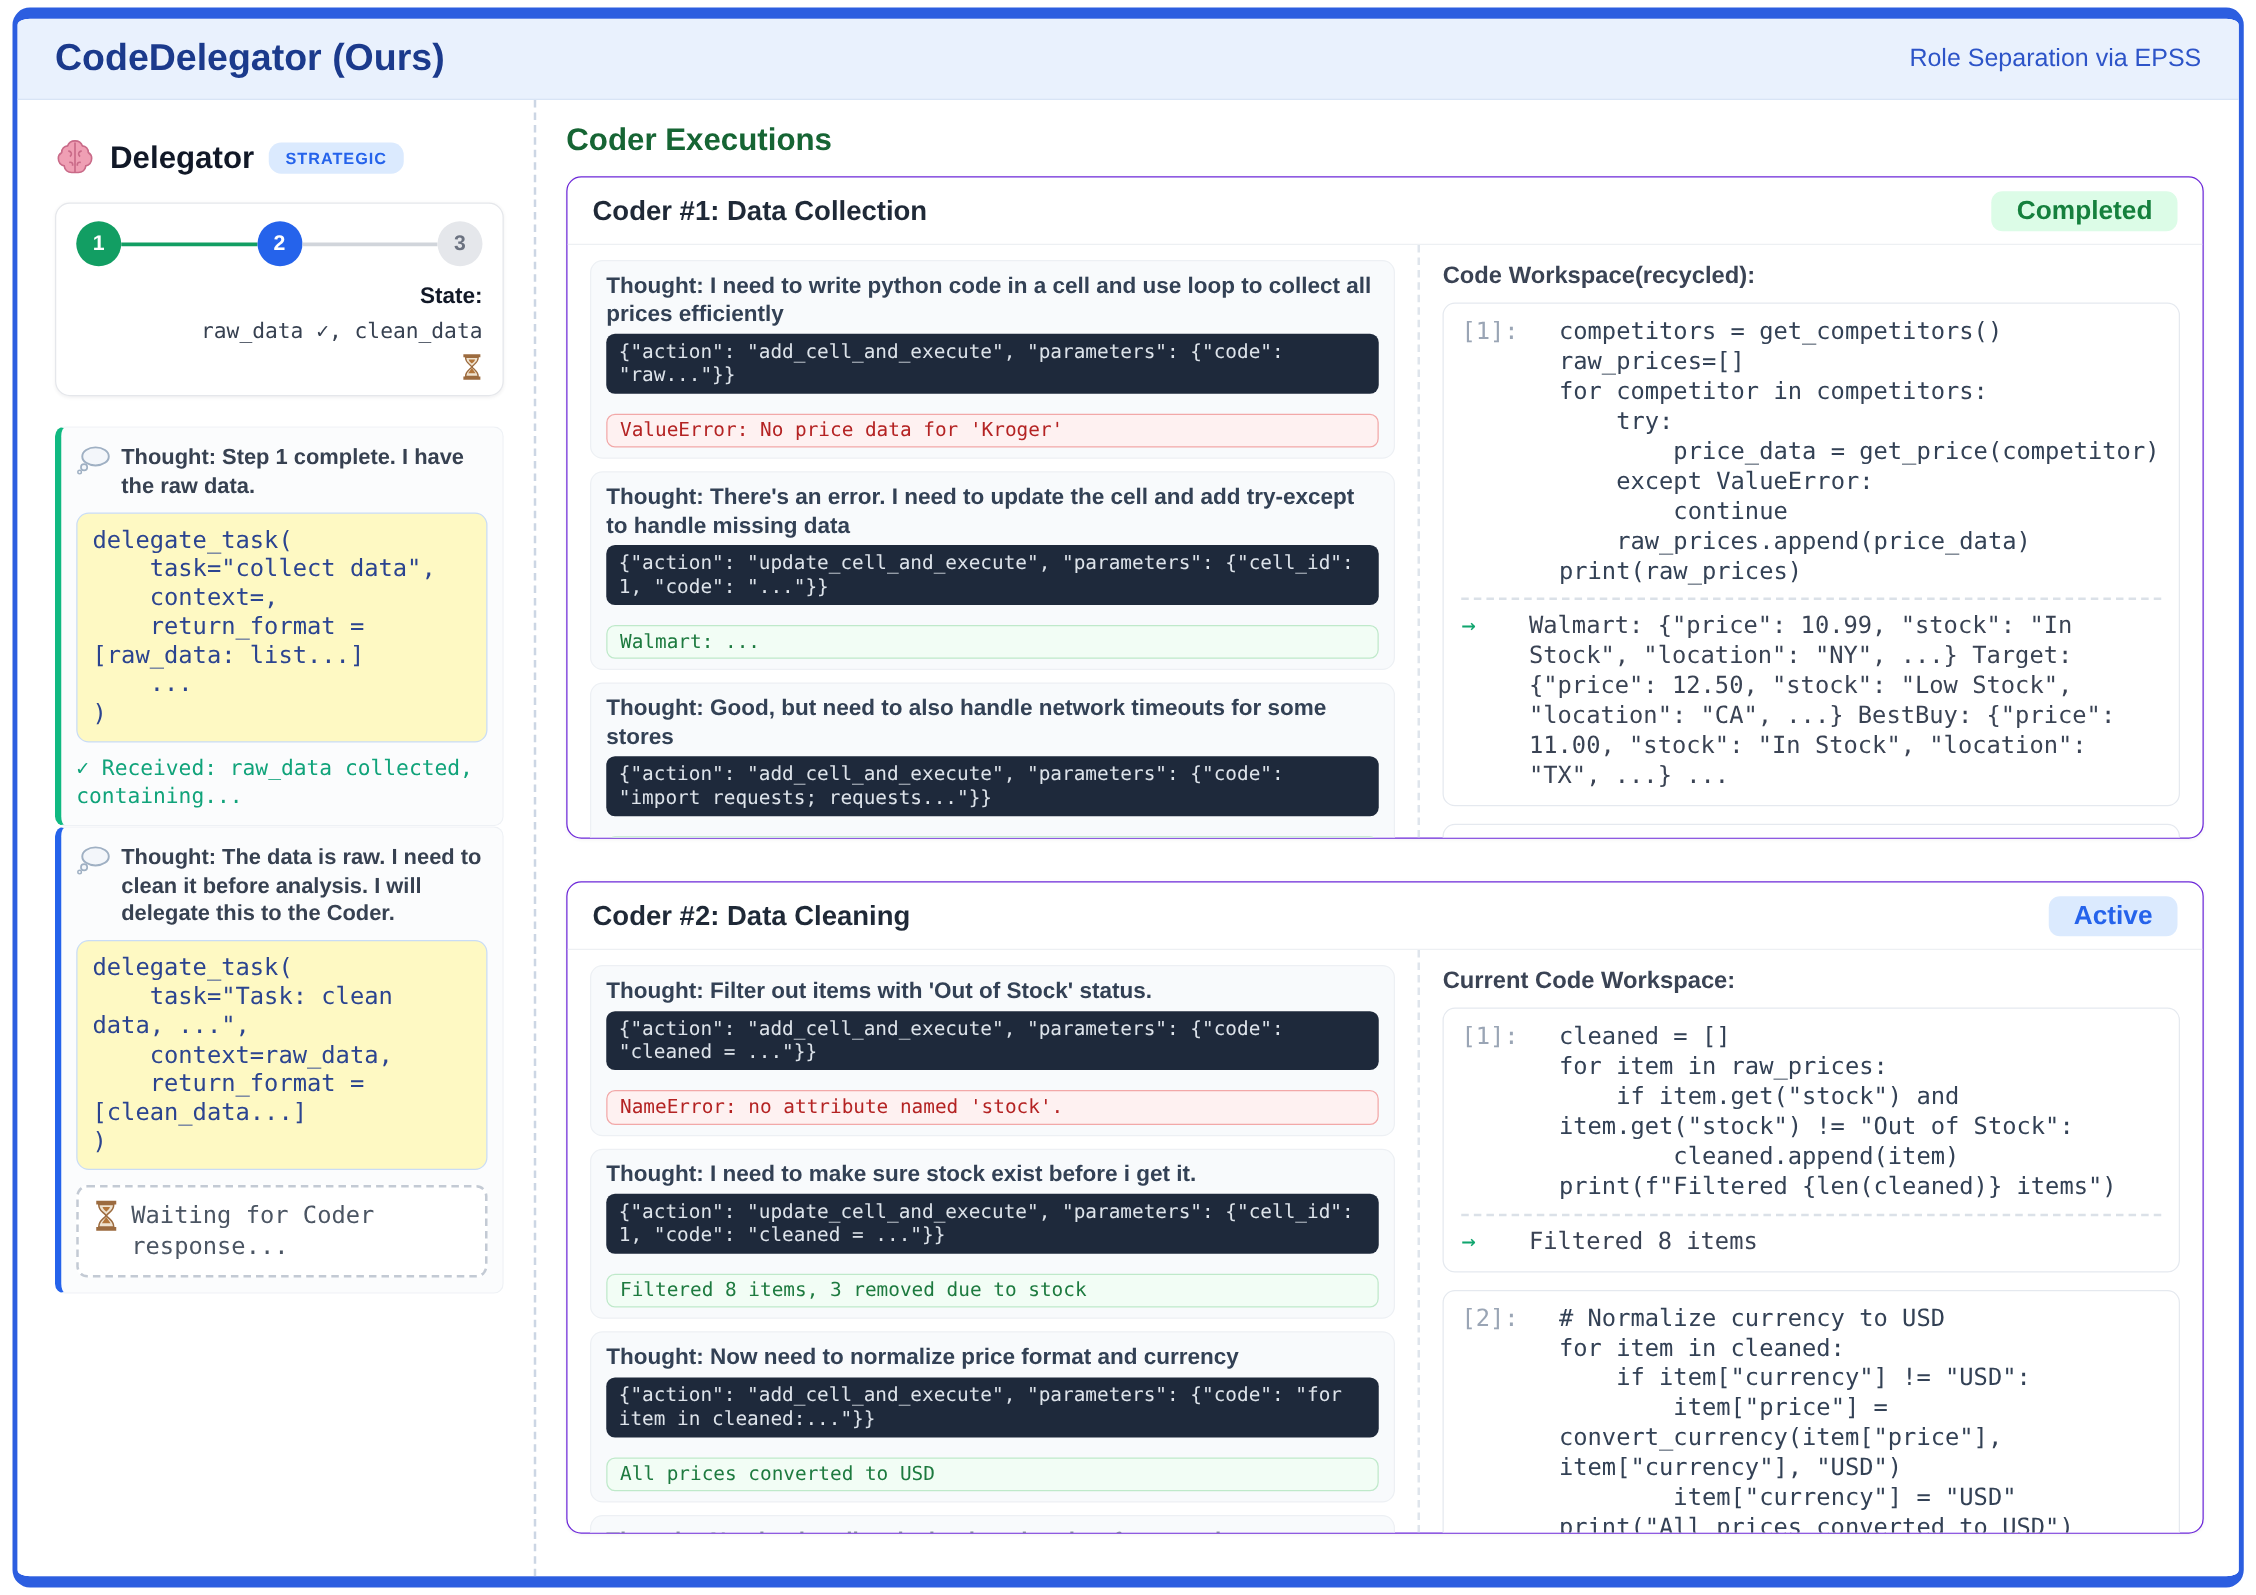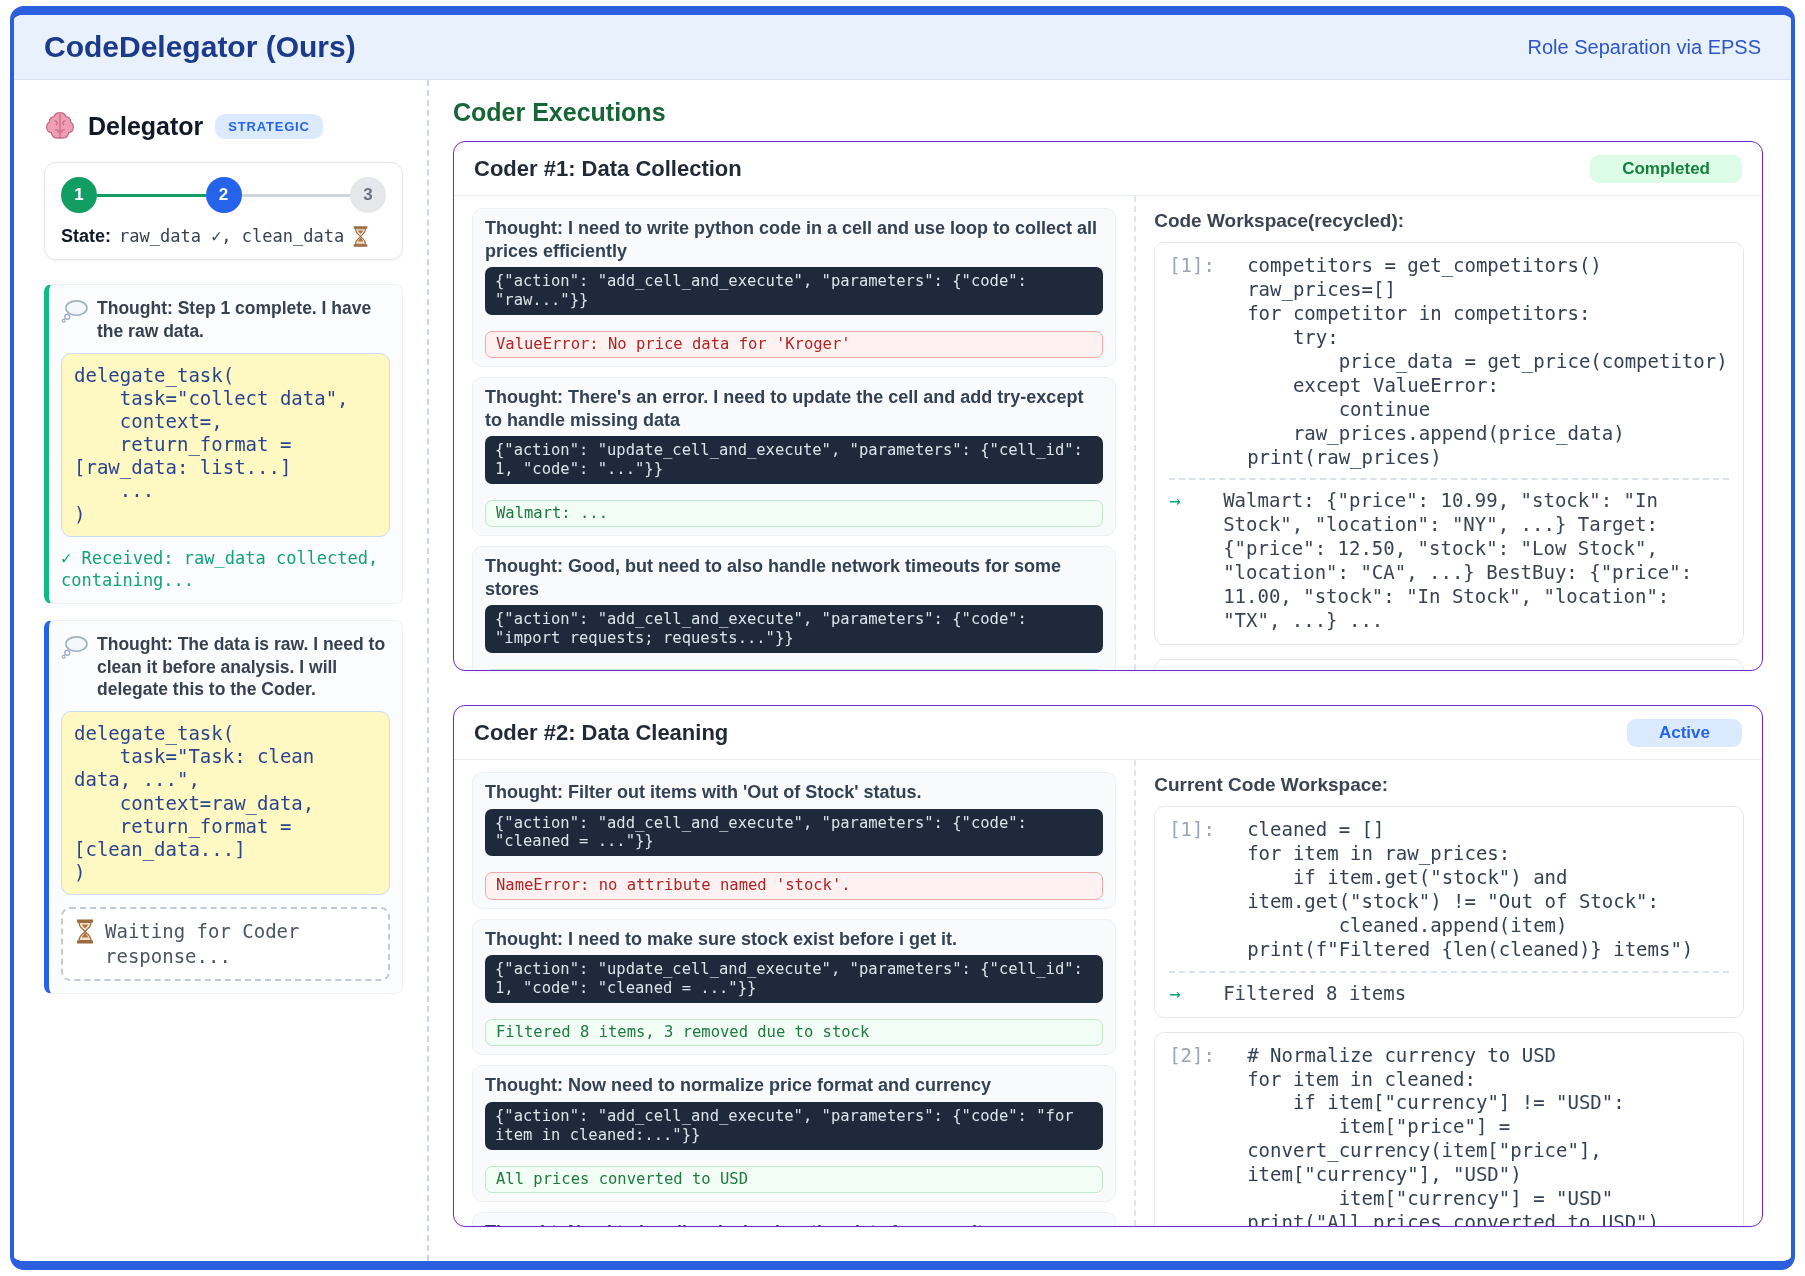--- a/index.html
+++ b/index.html
@@ -38,28 +38,28 @@
   .step-circle {
     width: 36px; height: 36px; border-radius: 50%; flex: none;
     display: flex; align-items: center; justify-content: center;
     font-size: 17px; font-weight: bold;
   }
   .step-done   { background: #129e63; color: #fff; }
   .step-active { background: #2563eb; color: #fff; }
   .step-pending{ background: #e5e7eb; color: #6b7280; }
   .step-line { flex: 1; height: 3px; background: #d1d5db; }
   .step-line.done { background: #129e63; }
-  .state-row { display: flex; align-items: flex-start; gap: 8px; font-size: 18px; }
+  .state-row { display: flex; align-items: flex-end; gap: 8px; font-size: 18px; flex-direction: column; }
   .state-label { font-weight: bold; color: #111827; }
   .state-value { font-family: "DejaVu Sans Mono", monospace; font-size: 17px; color: #374151; }
   .hourglass-icon svg { width: 17px; height: 21px; display: block; }
   
   .msg {
     border: 1px solid #eef1f5; border-left: 5px solid #10b981; border-radius: 8px;
-    background: #fbfcfd; padding: 12px; margin-bottom: 16px;
+    background: #fbfcfd; padding: 12px; margin-bottom: 0;
   }
   .msg-blue { border-left-color: #2563eb; }
   .thought-row { display: flex; gap: 9px; margin-bottom: 10px; align-items: flex-start; }
   .thought-bubble-icon svg { width: 27px; height: 24px; flex: none; margin-top: 2px; }
   .thought-text { font-size: 17.5px; font-weight: bold; color: #374151; line-height: 1.3; }
   .code-blue {
     font-family: "DejaVu Sans Mono", monospace; font-size: 19px; line-height: 1.22;
     color: #2b4490; background: #fef9c3; border: 1px solid #c9dcf6; border-radius: 10px;
     padding: 10px 12px; white-space: pre-wrap; word-break: break-word;
   }
@@ -79,21 +79,21 @@
     border: 1px solid #6d28d9; border-radius: 12px; background: #fff;
     box-shadow: 0 1px 3px rgba(16,24,40,.05); overflow: hidden;
   }
   .card-1 { height: 530px; margin-bottom: 34px; }
   .card-2 { height: 522px; }
   .card-header {
     display: flex; justify-content: space-between; align-items: center;
     padding: 12px 20px; border-bottom: 1px solid #edf0f3; height: 54px; flex: none;
   }
   .card-title { font-size: 22px; font-weight: bold; color: #1f2937; }
-  .badge { font-size: 17px; font-weight: bold; padding: 4px 32px; border-radius: 9px; }
+  .badge { font-size: 21px; font-weight: bold; padding: 4px 20px; border-radius: 9px; }
   .badge-completed { background: #dcfce7; color: #15803d; }
   .badge-active    { background: #dbeafe; color: #2563eb; }
   .card-body { display: flex; height: calc(100% - 54px); }
   .col-thoughts { width: 52%; flex: none; padding: 12px 18px; min-width: 0; }
   .col-workspace { flex: 1; border-left: 2px dashed #dfe5ec; padding: 12px 18px; min-width: 0; }
   .step-box {
     background: #f8fafc; border: 1px solid #edf0f4; border-radius: 10px;
     padding: 8px 12px; margin-bottom: 10px;
   }
   .step-thought { font-size: 18px; font-weight: 600; color: #334155; line-height: 1.25; margin-bottom: 5px; }

